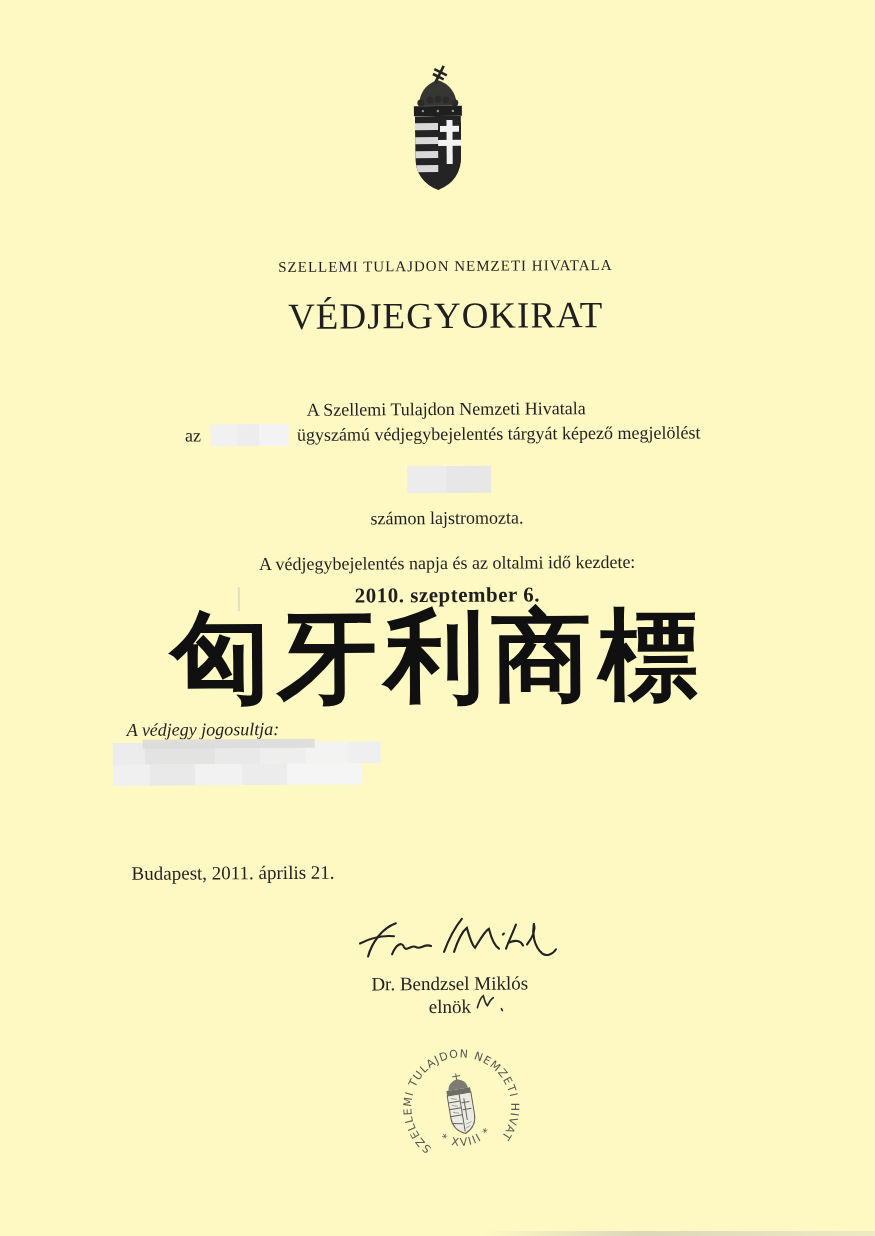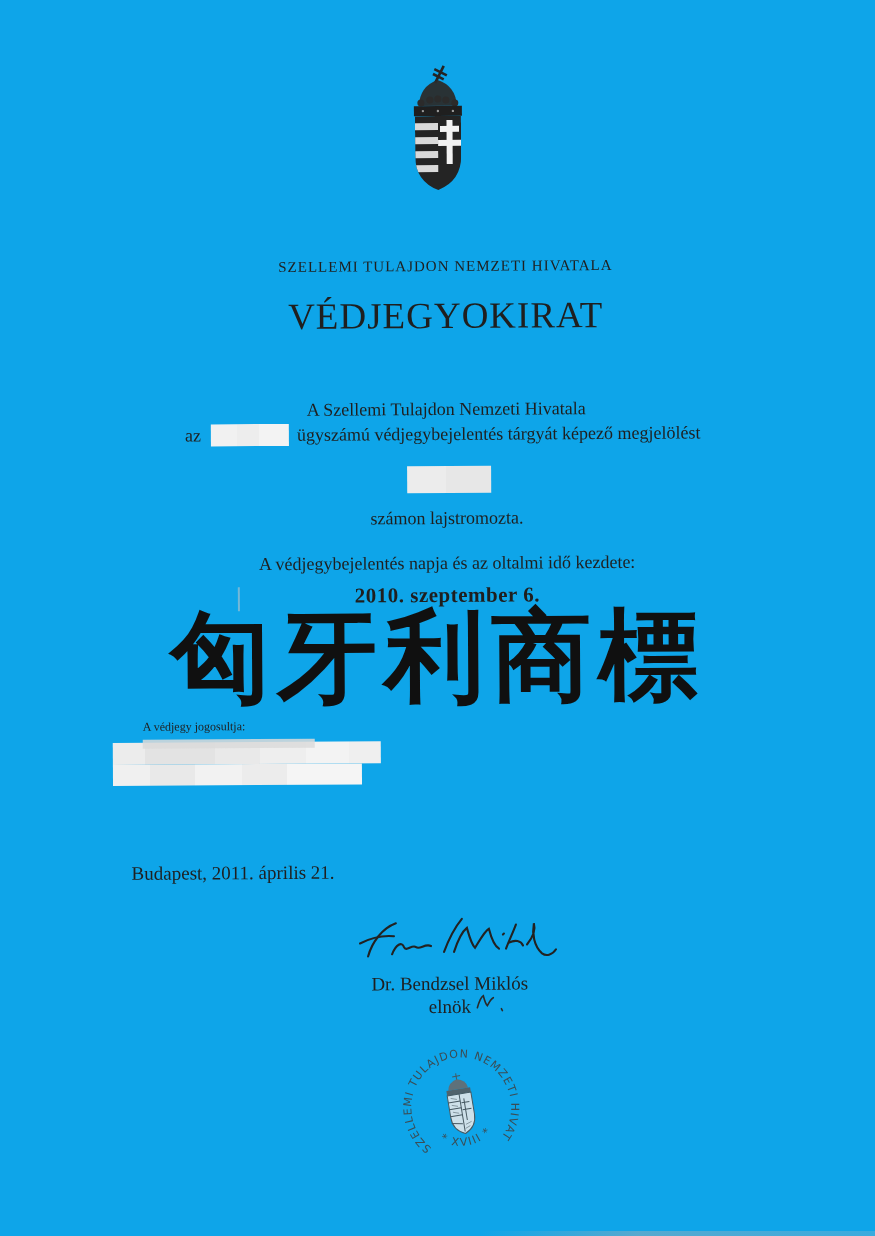--- a/index.html
+++ b/index.html
@@ -1,18 +1,18 @@
 <!DOCTYPE html>
 <html><head>
 <meta charset="utf-8">
 <style>
   html,body{margin:0;padding:0;background:#ffffff;}
   .page{
     position:relative; width:875px; height:1236px; overflow:hidden;
-    background:#0ea5e9; color:#1f1f1f;
+    background:#fef9c3; color:#1f1f1f;
     font-family:"Liberation Serif","DejaVu Serif",serif;
   }
   .scan{ position:absolute; inset:0; transform:rotate(-0.35deg); }
   .abs{ position:absolute; }
   .ctr{ left:20px; right:0; text-align:center; }
 
   .office-name{ top:258px; font-size:15px; letter-spacing:1px; }
   .doc-title{ top:294px; font-size:37px; letter-spacing:1px; }
 
   .intro-line{ top:399px; font-size:18px; }
@@ -27,21 +27,21 @@
   .registered-line{ top:508px; font-size:18px; }
 
   .date-label{ top:553px; font-size:18px; }
   .date-value{ top:583px; font-size:21px; font-weight:bold; letter-spacing:0.5px; }
 
   .overlay-caption{ top:606px; left:0; width:875px; text-align:center;
     font-family:"DejaVu Sans","Liberation Sans",sans-serif;
     font-size:100px; line-height:1.02; font-weight:700; letter-spacing:7px; color:#101010;
     white-space:nowrap; }
 
-  .owner-label{ top:718px; left:142px; font-size:12px; }
+  .owner-label{ top:718px; left:126px; font-size:18px; font-style:italic; }
 
   .redact-owner{ top:741px; left:112px; width:268px; height:43px; }
   .redact-owner .row1{ position:absolute; top:0; left:0; width:100%; height:22px;
     background:linear-gradient(90deg,#ececec 0 12%,#e3e3e3 12% 38%,#e9e9e9 38% 55%,#eeeeee 55% 72%,#f3f3f3 72% 88%,#efefef 88% 100%); }
   .redact-owner .row1-dark{ position:absolute; top:-3px; left:30px; width:172px; height:9px;
     background:#dadada; opacity:.85; }
   .redact-owner .row2{ position:absolute; top:22px; left:0; width:93%; height:21px;
     background:linear-gradient(90deg,#f0f0f0 0 15%,#e9e9e9 15% 33%,#f2f2f2 33% 52%,#ececec 52% 70%,#f5f5f5 70% 100%); }
 
   .place-date{ top:861px; left:130px; font-size:19px; }

